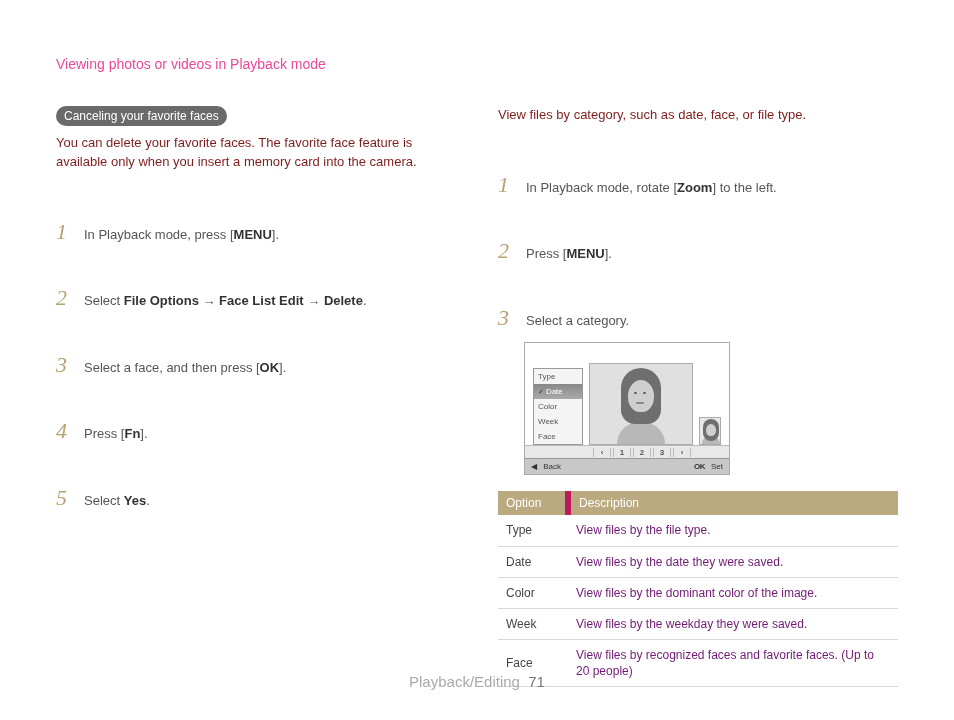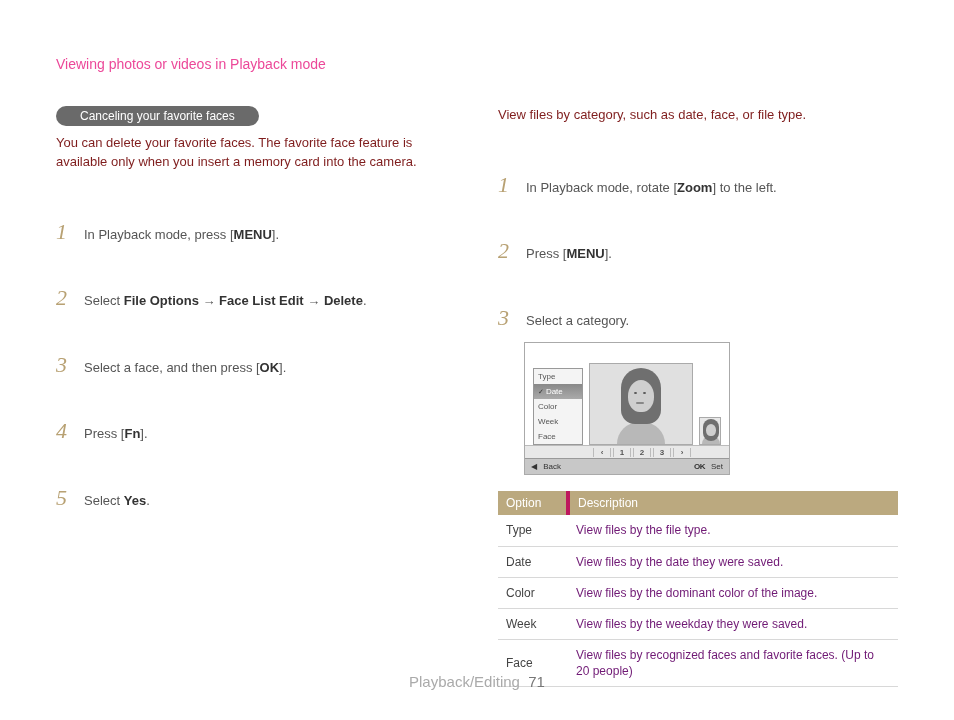--- a/index.html
+++ b/index.html
@@ -25,21 +25,21 @@
   }
   .col {
     flex: 1;
     min-width: 0;
   }
   .pill {
     display: inline-block;
     background: #6a6a6a;
     color: #fff;
     font-size: 12px;
-    padding: 3px 24px;
+    padding: 3px 8px;
     border-radius: 10px;
     margin-bottom: 8px;
   }
   .intro {
     font-size: 13px;
     color: #7f1d1d;
     line-height: 1.45;
     margin-bottom: 18px;
     font-family: "Helvetica Neue", Arial, sans-serif;
     font-weight: 300;
@@ -193,21 +193,21 @@
     font-size: 12px;
   }
   table.opts th {
     background:#bba97f;
     color:#fff;
     text-align:left;
     font-weight:normal;
     padding:5px 8px;
     font-family:"Helvetica Neue",Arial;
   }
-  table.opts th:first-child{width:70px;border-right:4px solid #be185d;}
+  table.opts th:first-child{width:70px;border-right:6px solid #be185d;}
   table.opts td {
     padding:7px 8px;
     color:#701a75;
     border-bottom:1px solid #d8d8d8;
     line-height:1.35;
     font-family:"Helvetica Neue",Arial;
   }
   table.opts td.optname{color:#444;font-size:12px;}
   
   .footer {

